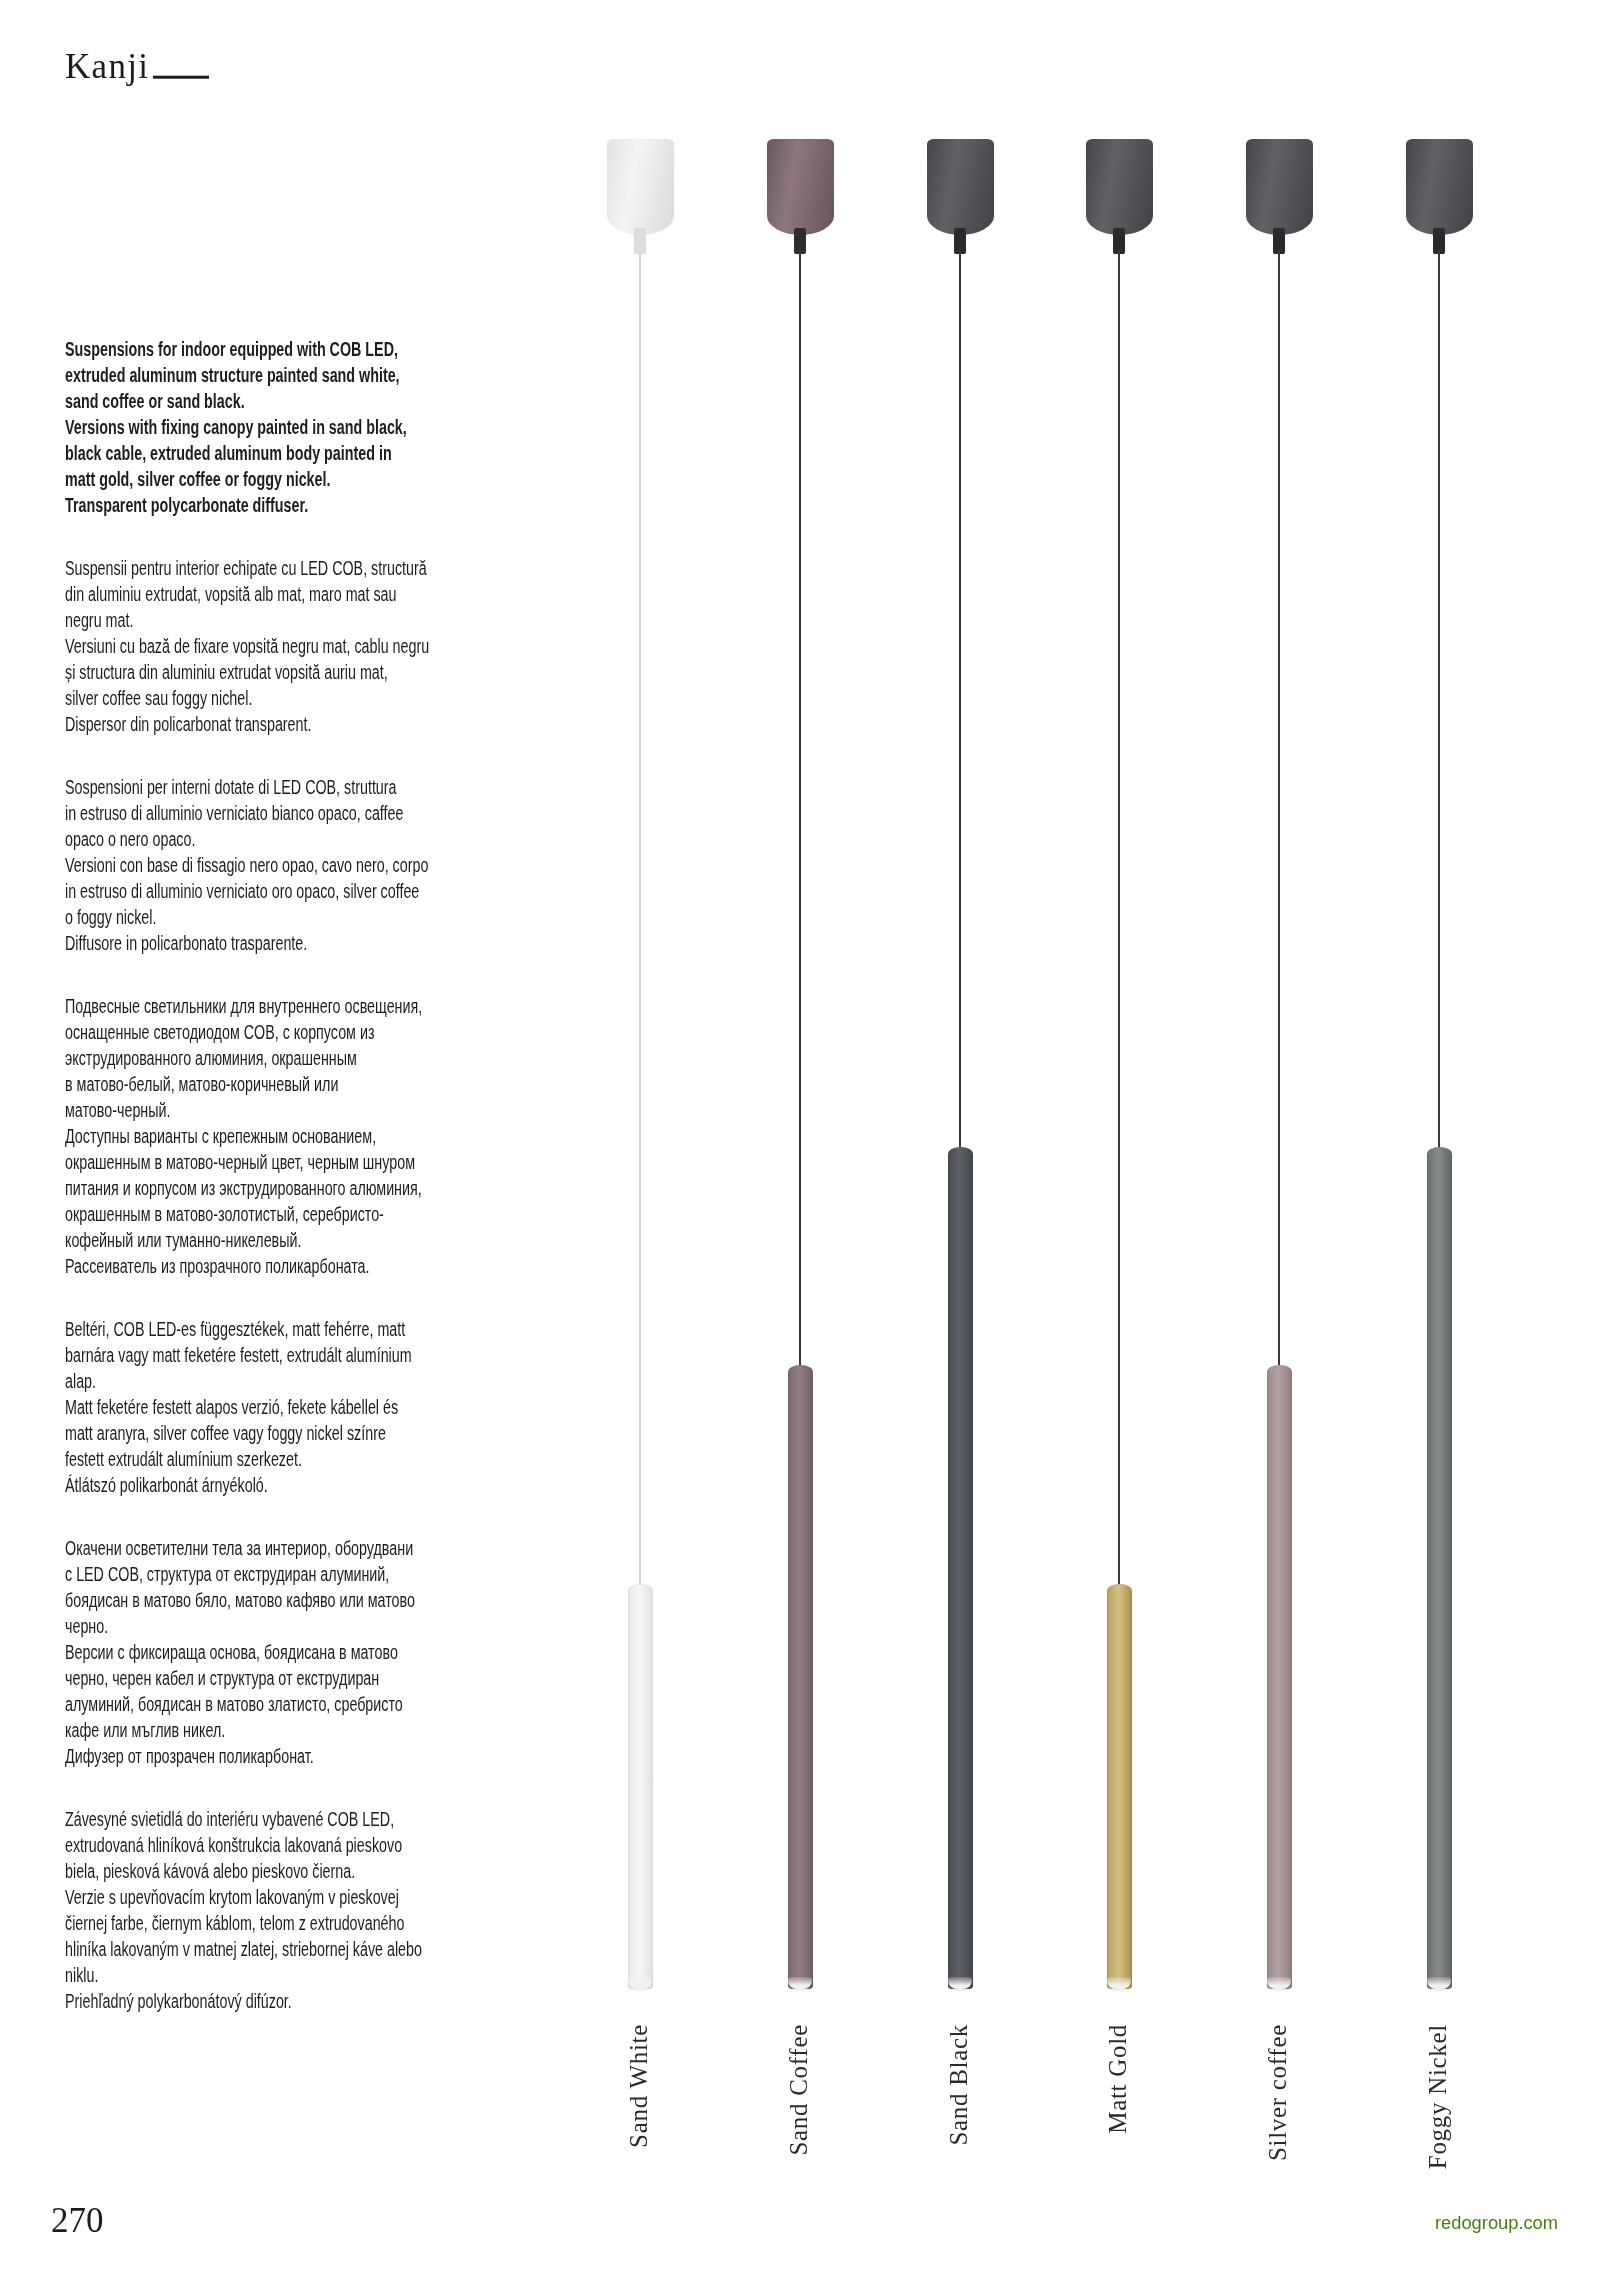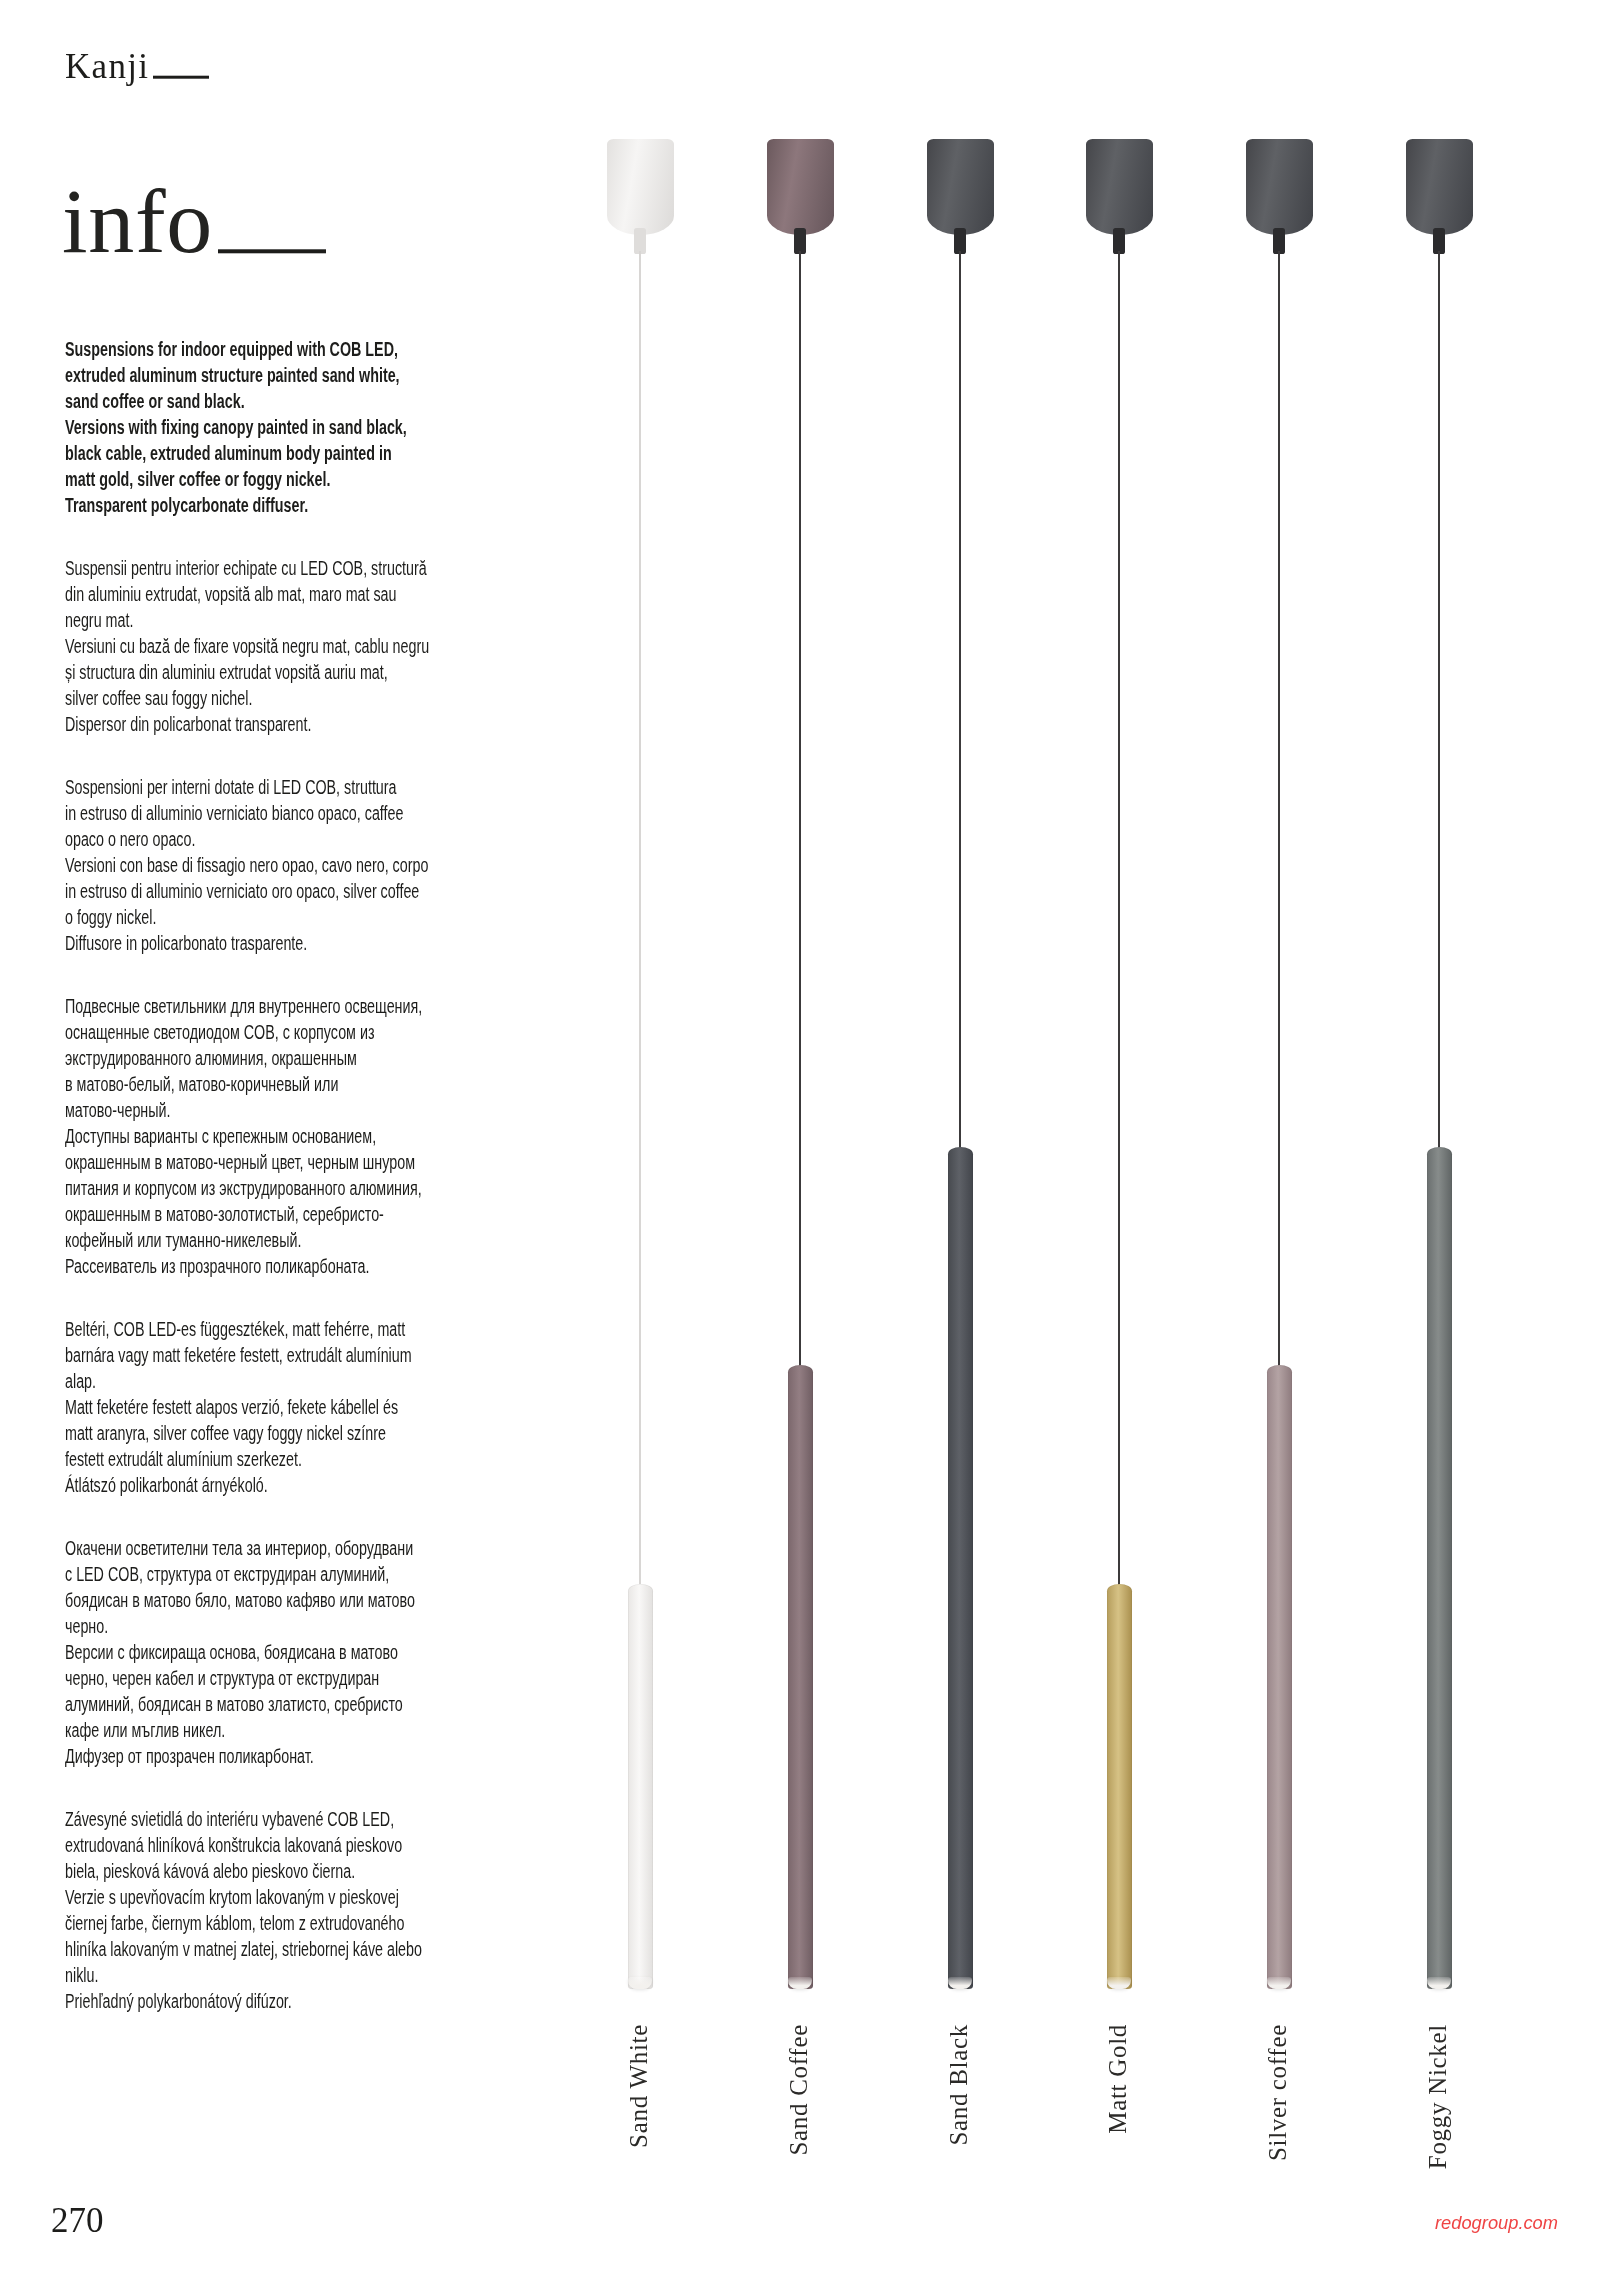--- a/index.html
+++ b/index.html
@@ -95,35 +95,32 @@
   }
 
   
   .page-number {
     position: absolute; left: 51px; top: 2201px;
     font-family: "Liberation Serif", serif;
     font-size: 35px; color: #1d1d1b;
   }
   .website {
     position: absolute; right: 65px; top: 2212px;
-    font-size: 18.3px; color: #ef4444; letter-spacing: 0px; font-style: italic;
+    font-size: 18.3px; color: #4d7c0f; letter-spacing: 0px;
   }
 </style>
 </head>
 <body>
 
 <div id="page">
 
   <div class="brand">
     <span>Kanji</span><span class="brand-rule"></span>
   </div>
 
-  <div class="info-title">
-    <span>info</span><span class="info-rule"></span>
-  </div>
 
   <div class="text-col">
     <p class="para bold">Suspensions for indoor equipped with COB LED,
 extruded aluminum structure painted sand white,
 sand coffee or sand black.
 Versions with fixing canopy painted in sand black,
 black cable, extruded aluminum body painted in
 matt gold, silver coffee or foggy nickel.
 Transparent polycarbonate diffuser.</p>
     <p class="para">Suspensii pentru interior echipate cu LED COB, structură

